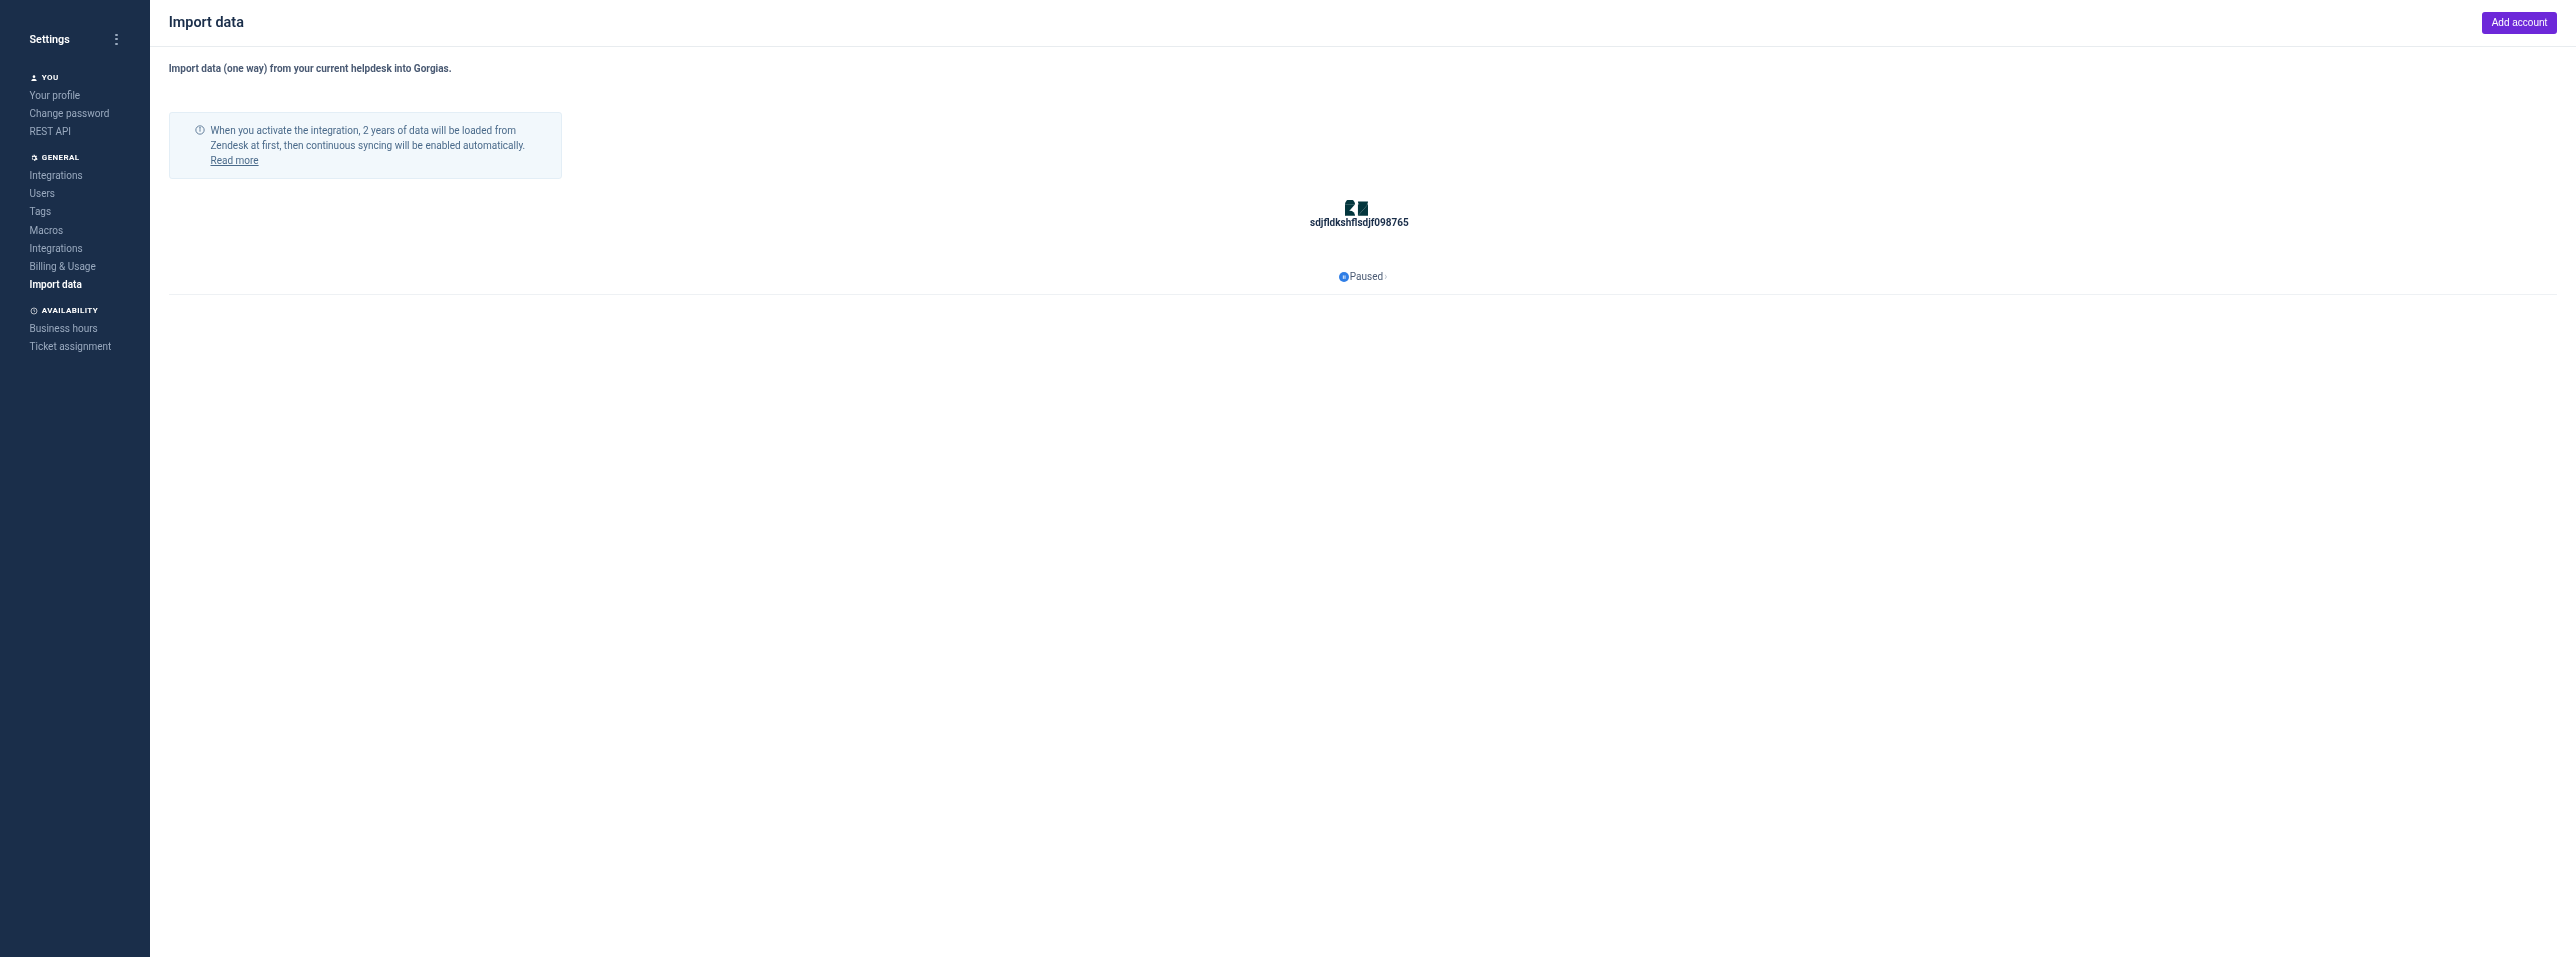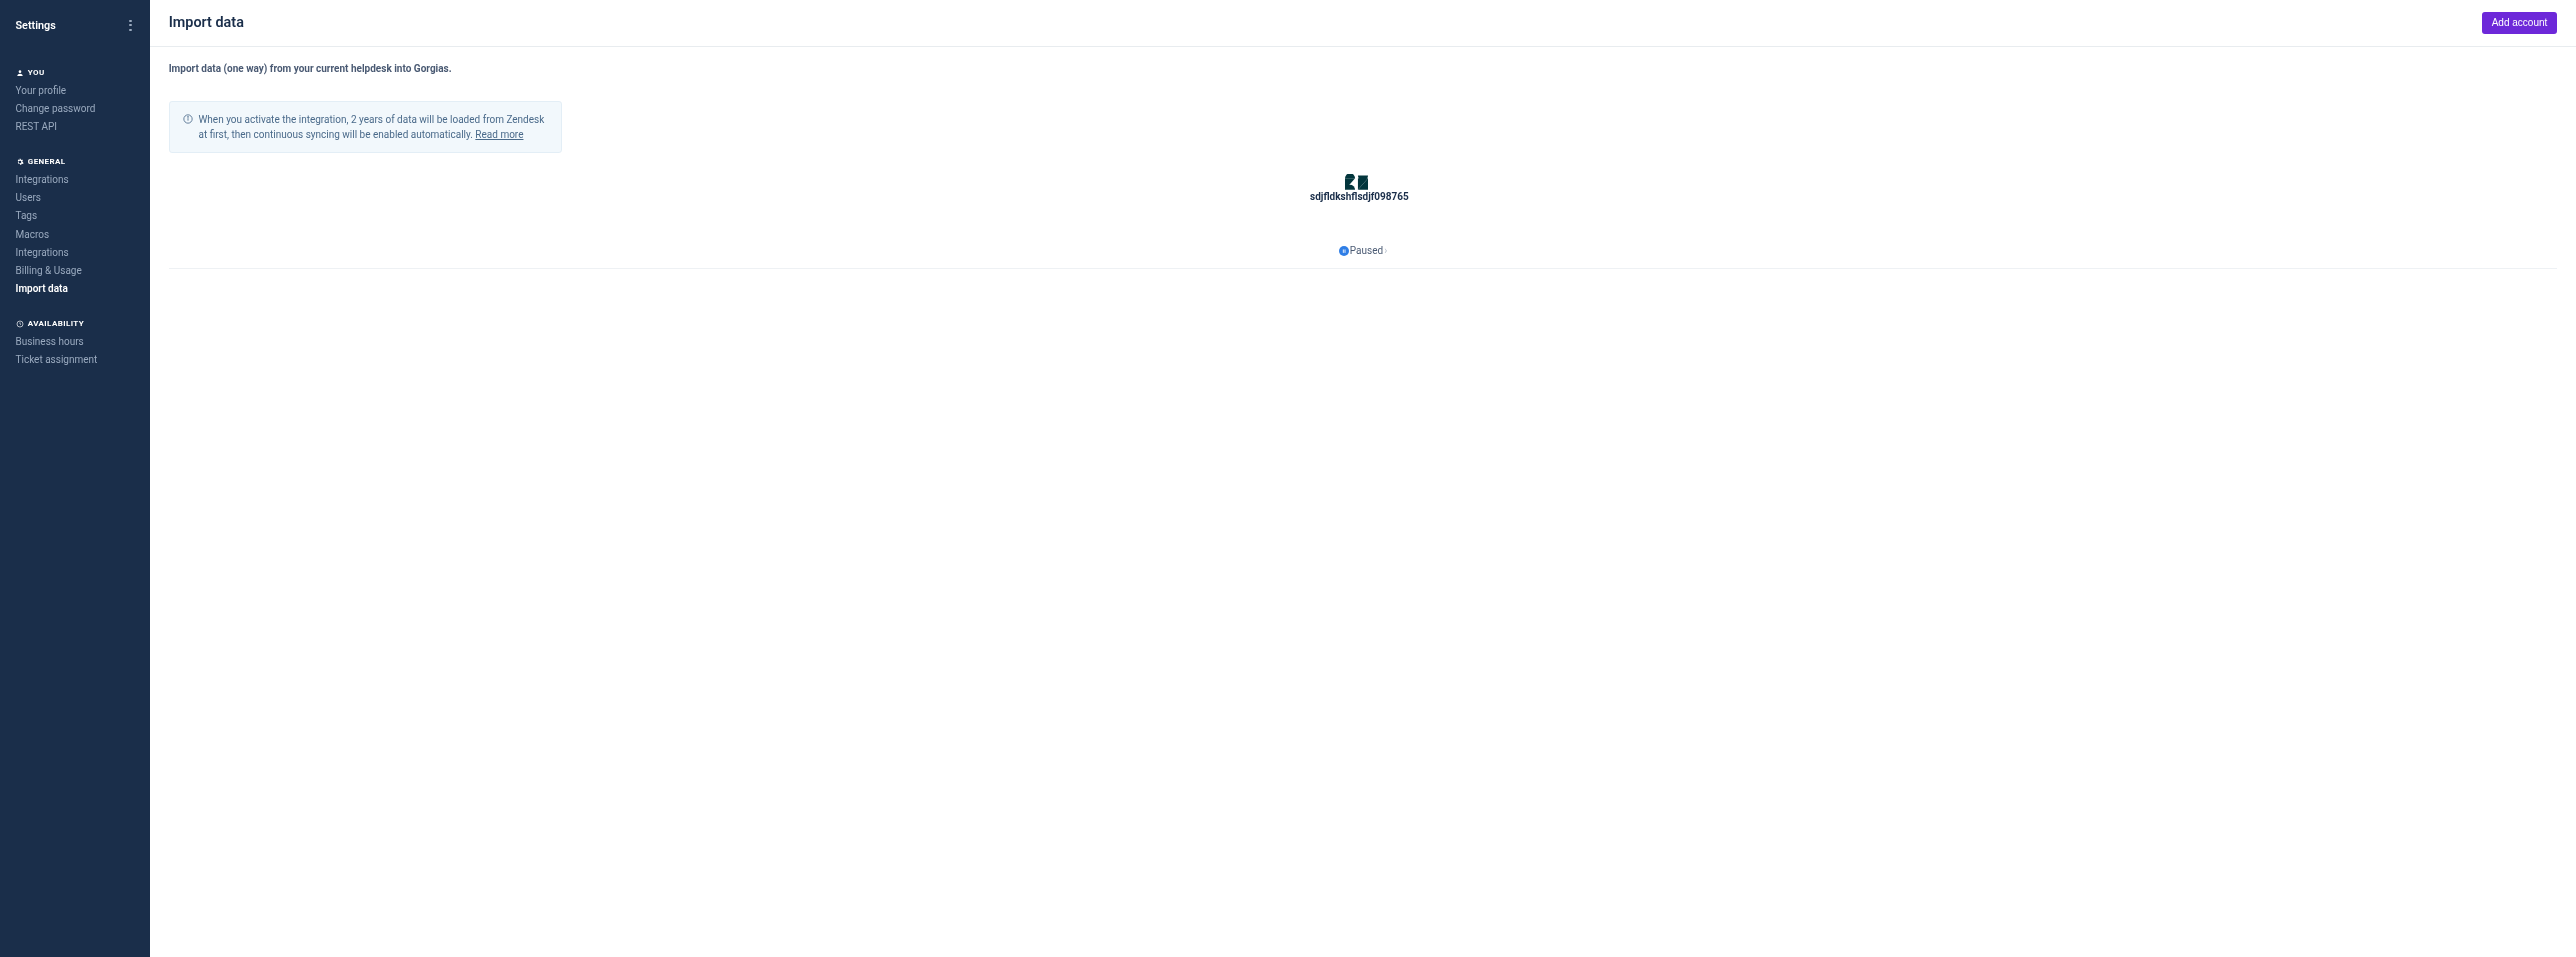--- a/index.html
+++ b/index.html
@@ -12,21 +12,21 @@
       background: #fff;
       color: #1a2e4a;
       display: flex;
       height: 100vh;
       overflow: hidden;
     }
     .sidebar {
       width: 150px;
       background: #1a2e4a;
       color: #fff;
-      padding: 4px;
+      padding: 18px;
       flex-shrink: 0;
       overflow-y: auto;
     }
     .sidebar-header {
       display: flex;
       align-items: center;
       justify-content: space-between;
       padding: 13px 11.5px;
     }
     .sidebar-title {
@@ -42,21 +42,21 @@
       cursor: pointer;
     }
     .kebab-icon span {
       width: 2.2px;
       height: 2.2px;
       background: #9aaabf;
       border-radius: 50%;
       display: block;
     }
     .sidebar-section {
-      margin-top: 17px;
+      margin-top: 8px;
     }
     .sidebar-section-header {
       display: flex;
       align-items: center;
       gap: 4.3px;
       padding: 4.3px 11.5px;
       font-size: 8px;
       font-weight: 700;
       letter-spacing: 0.4px;
       color: #fff;
@@ -106,25 +106,25 @@
     }
     .content {
       padding: 16px 18.7px;
     }
     .description {
       font-size: 10px;
       color: #4a5a73;
       font-weight: bold;
     }
     .info-box {
-      margin-top: 27px;
+      margin-top: 38px;
       background: #f2f8fc;
       border: 0.7px solid #e3eef6;
       border-radius: 2.9px;
-      padding: 10px 13px;
+      padding: 10px 25px;
       max-width: 393px;
       font-size: 10px;
       color: #4a6a8a;
       line-height: 1.5;
       display: flex;
       gap: 5.8px;
     }
     .info-icon {
       flex-shrink: 0;
       margin-top: 1.4px;

